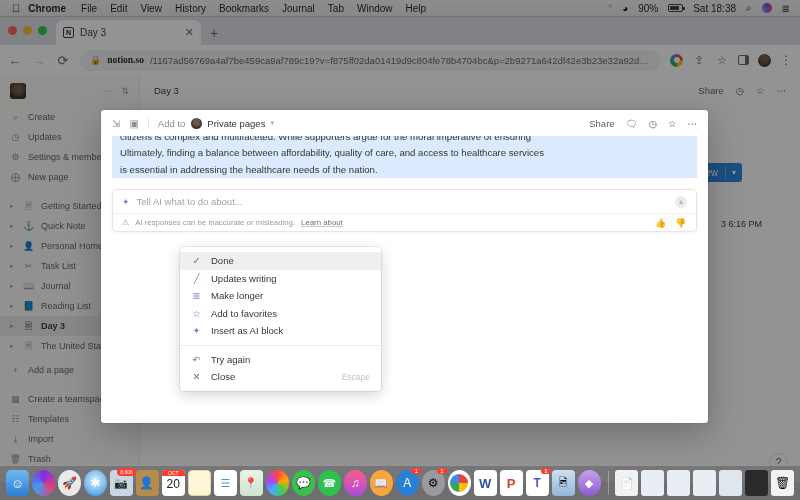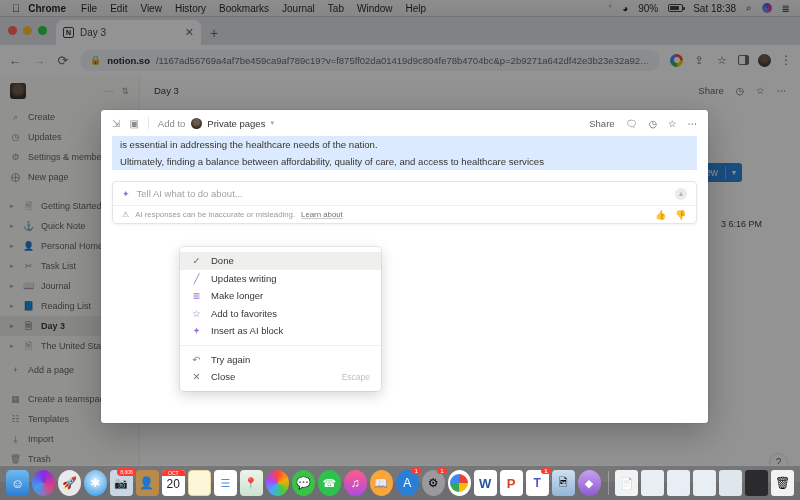--- a/index.html
+++ b/index.html
@@ -49,21 +49,21 @@
 
   .toolbar { height:30px; background:#fff; display:flex; align-items:center; padding:0 8px; gap:10px; }
   .nav-ico { font-size:13px; color:#5f6368; width:14px; text-align:center; }
   .nav-ico.dim { color:#bdc1c6; }
   .omnibox {
     flex:1; height:21px; background:#f1f3f4; border-radius:11px;
     display:flex; align-items:center; padding:0 10px; gap:6px; overflow:hidden;
     font-size:9.5px; color:#5f6368; min-width:0;
   }
   .lock { font-size:9px; color:#5f6368; }
-  .omni-host{ color:#202124; font-weight:bold; }
+  .omni-host{ color:#202124; font-weight:bold;font-family:Liberation Serif, serif; }
   .omni-path{ overflow:hidden; text-overflow:ellipsis; white-space:nowrap; }
   .tb-right { display:flex; align-items:center; gap:9px; }
   .g-ico{width:13px;height:13px;border-radius:50%;background:conic-gradient(#ea4335 0 25%,#fbbc05 0 50%,#34a853 0 75%,#4285f4 0);position:relative;}
   .g-ico::after{content:"";position:absolute;inset:3.5px;background:#fff;border-radius:50%;}
   .sq-ico{width:11px;height:10px;border:1.4px solid #5f6368;border-radius:2px;position:relative;}
   .sq-ico::after{content:"";position:absolute;right:0;top:0;bottom:0;width:3.5px;background:#5f6368;}
   .avatar-ico{width:13px;height:13px;border-radius:50%;background:radial-gradient(circle at 50% 35%, #6b5848 30%, #3b2f28 70%);}
   .kebab{font-size:12px;color:#5f6368;letter-spacing:0;line-height:8px;}
 
   
@@ -332,22 +332,25 @@
         <span>Share</span>
         <span>🗨</span>
         <span>◷</span>
         <span>☆</span>
         <span>⋯</span>
       </span>
     </div>
 
     <div class="m-body">
       <div class="excerpt">
+        <span class="clip">
+            <span>citizens is complex and multifaceted. While supporters argue for the moral imperative of ensuring</span>
+          </span>
+        <div>Ultimately, finding a balance between affordability, quality of care, and access to healthcare services</div>
         <div>is essential in addressing the healthcare needs of the nation.</div>
-        <div>Ultimately, finding a balance between affordability, quality of care, and access to healthcare services</div>
       </div>
     </div>
 
     <div class="ai-box">
       <div class="ai-input">
         <span class="spark">✦</span>
         <span>Tell AI what to do about...</span>
         <span class="ai-send">▲</span>
       </div>
       <div class="ai-foot">

